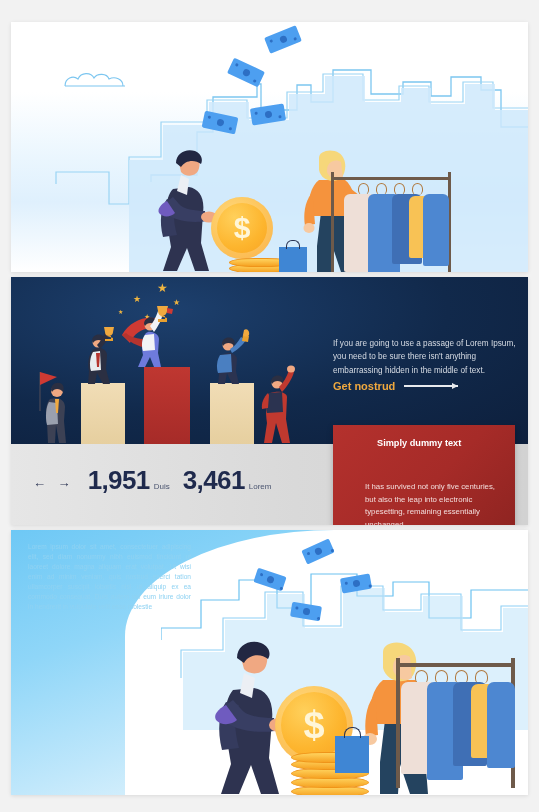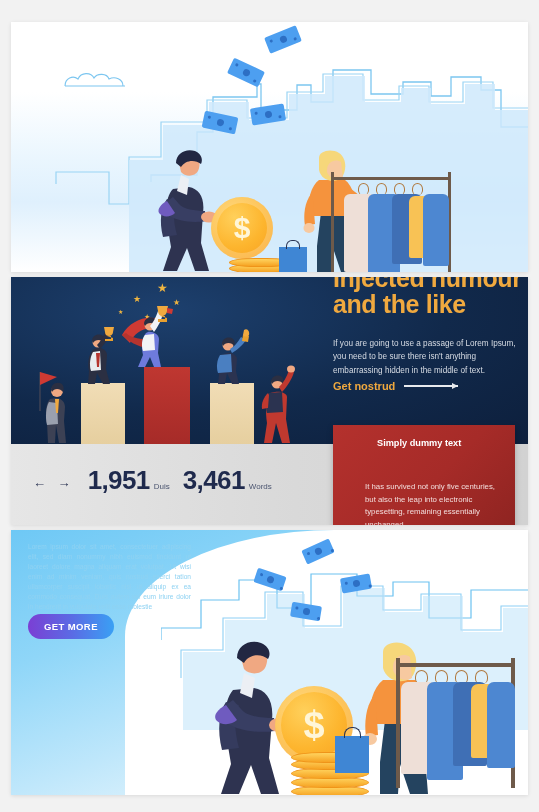--- a/index.html
+++ b/index.html
@@ -245,35 +245,34 @@
     <svg class="person" style="left:245px;top:88px;width:44px;height:80px;" viewBox="0 0 44 80">
       <path d="M14 28 C10 34 9 46 11 58 L8 78 L16 78 L20 58 L26 78 L34 78 L30 54 L31 32 C31 28 24 26 19 27 Z" fill="#c0392f"></path>
       <path d="M13 28 C10 34 9 42 11 48 L27 47 L26 27 Z" fill="#2b3350"></path>
       <circle cx="21" cy="18" r="5.5" fill="#f0a882"></circle>
       <path d="M15 17 C15 11 22 9 26 12 C28 14 28 18 27 19 C25 15 18 15 16 19 Z" fill="#2b2f42"></path>
       <path d="M26 27 C31 22 36 14 38 7 L33 5 C31 12 27 18 23 22 Z" fill="#c0392f"></path>
       <ellipse cx="35" cy="4" rx="4" ry="3.5" fill="#f0a882"></ellipse>
       <path d="M12 28 C8 32 5 38 6 44 L12 43 L13 30 Z" fill="#c0392f"></path>
     </svg>
 
-    <h2 class="hero-head">Injected humour and the like</h2>
     <p class="hero-para">If you are going to use a passage of Lorem Ipsum, you need to be sure there isn't anything embarrassing hidden in the middle of text.</p>
 
     <a class="cta">
       <span>Get nostrud</span>
       <span class="cta-arrow"></span>
     </a>
 
     <div class="stats">
       <span class="stat-arrows">← →</span>
       <span>
         <span class="stat-num">1,951</span><span class="stat-unit">Duis</span>
       </span>
       <span>
-        <span class="stat-num">3,461</span><span class="stat-unit">Words</span>
+        <span class="stat-num">3,461</span><span class="stat-unit">Lorem</span>
       </span>
     </div>
 
     <div class="red-card">
       <div class="red-card-title">Simply dummy text</div>
       <div class="red-card-body">It has survived not only five centuries, but also the leap into electronic typesetting, remaining essentially unchanged.</div>
     </div>
   </div>
 
   <div class="banner" id="banner-three">
@@ -285,21 +284,20 @@
       <path d="M20 148 L20 120 L62 120 L62 88 L104 88 L104 62 L142 62 L142 96 L180 96 L180 56 L222 56 L222 80 L260 80 L260 64 L300 64 L300 100 L340 100 L340 76 L367 76" fill="none" stroke="#8ed0f5" stroke-width="1.1"></path>
       <path d="M22 200 L22 122 L64 122 L64 90 L106 90 L106 64 L144 64 L144 98 L182 98 L182 58 L224 58 L224 82 L262 82 L262 66 L302 66 L302 102 L342 102 L342 78 L367 78 L367 200 Z" fill="#bfe3fa" opacity="0.55"></path>
     </svg>
 
     <div class="bill" style="left:292px;top:14px;transform:rotate(-24deg);width:30px;height:15px;"></div>
     <div class="bill" style="left:244px;top:42px;transform:rotate(18deg);width:30px;height:15px;"></div>
     <div class="bill" style="left:330px;top:46px;transform:rotate(-10deg);width:30px;height:15px;"></div>
     <div class="bill" style="left:280px;top:74px;transform:rotate(9deg);width:30px;height:15px;"></div>
 
     <p class="lorem">Lorem ipsum dolor sit amet, consectetuer adipiscing elit, sed diam nonummy nibh euismod tincidunt ut laoreet dolore magna aliquam erat volutpat. Ut wisi enim ad minim veniam, quis nostrud exerci tation ullamcorper suscipit lobortis nisl ut aliquip ex ea commodo consequat. Duis autem vel eum iriure dolor in hendrerit in vulputate velit esse molestie</p>
-    <button class="get-more">GET MORE</button>
 
     <svg class="person" style="left:188px;top:108px;width:108px;height:157px;" viewBox="0 0 108 157">
       <path d="M34 52 C27 60 24 76 27 96 L32 126 L22 156 L40 156 L52 127 L62 156 L80 156 L70 120 L73 82 C75 62 67 52 55 50 Z" fill="#2e3350"></path>
       <path d="M27 64 C20 74 18 92 23 112 L40 110 C35 92 35 77 40 67 Z" fill="#353b5e"></path>
       <path d="M42 20 C42 8 52 3 60 7 C69 11 70 22 66 30 C62 37 50 37 45 31 Z" fill="#f0a882"></path>
       <path d="M38 20 C38 7 51 1 62 5 C71 9 72 16 69 21 C62 15 50 16 45 25 Z" fill="#222742"></path>
       <path d="M34 62 C24 68 23 78 28 85 C41 94 62 95 76 93 L75 80 C62 80 47 78 42 71 Z" fill="#383e63"></path>
       <path d="M27 67 C19 71 14 77 17 82 C22 88 33 87 38 82 Z" fill="#6f5bbf"></path>
       <ellipse cx="80" cy="87" rx="10" ry="7" fill="#f0a882"></ellipse>
       <path d="M45 35 L56 40 L53 60 L41 55 Z" fill="#eceff4"></path>

